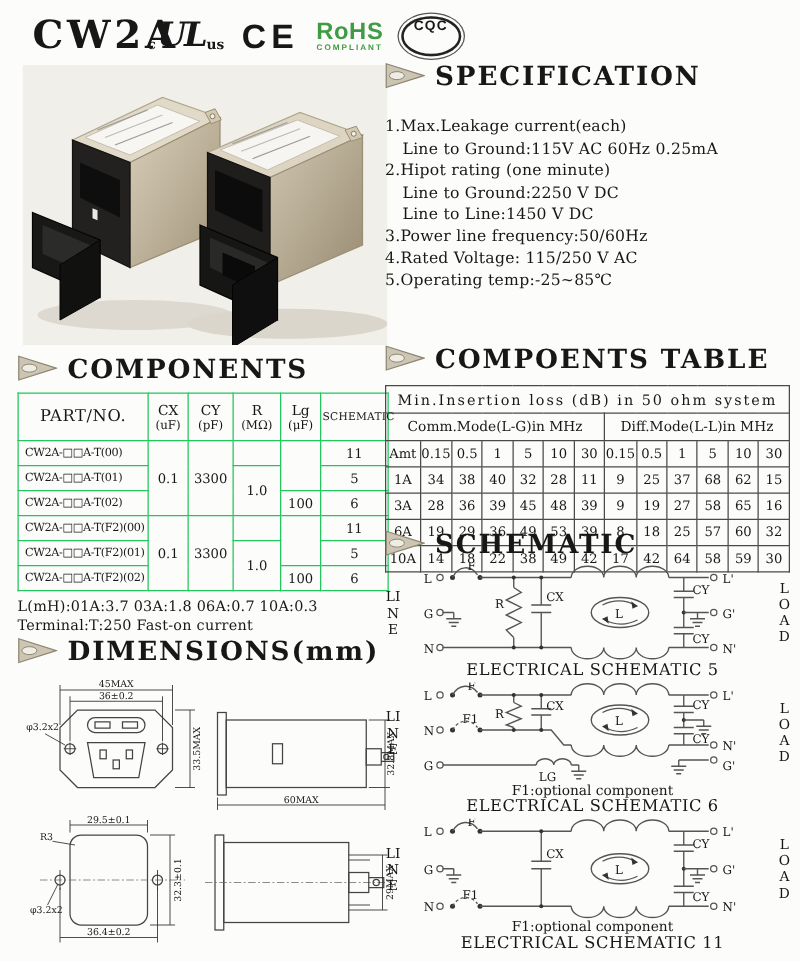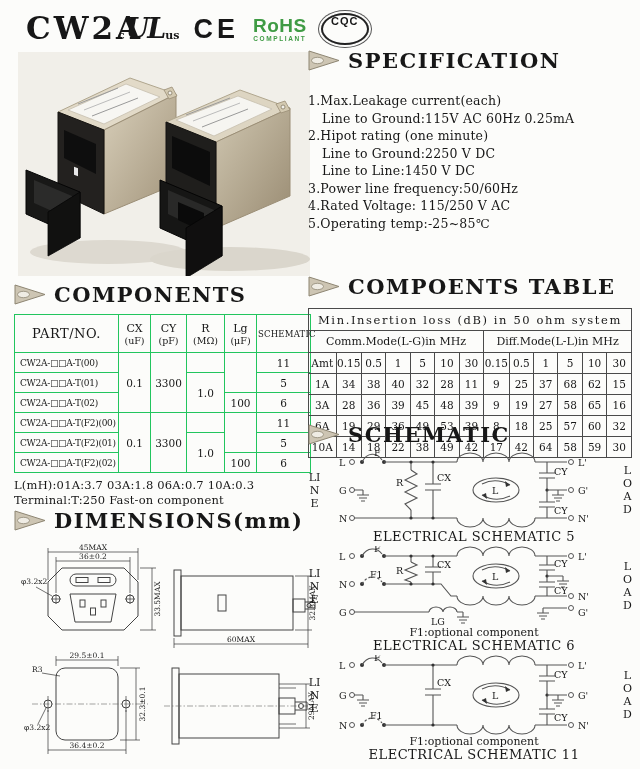--- a/index.html
+++ b/index.html
@@ -229,21 +229,21 @@
       </tr>
       <tr>
         <td class="part">CW2A-□□A-T(F2)(02)</td>
         <td>100</td>
         <td>6</td>
       </tr>
     </tbody>
       </table>
     <div class="notes">
       <div>L(mH):01A:3.7  03A:1.8  06A:0.7  10A:0.3</div>
-      <div>Terminal:T:250 Fast-on  component</div>
+      <div>Terminal:T:250 Fast-on  current</div>
     </div>
   </div>
 
   <div class="dim-sec">
     <div class="sec-head">
       <span class="arrow">
         <svg width="32" height="21" viewBox="0 0 32 21">
             <polygon points="1,1 31,10.5 1,20" fill="#cdc5b3" stroke="#8e8673"></polygon>
             <ellipse cx="9.5" cy="10.5" rx="6" ry="3.2" fill="#efece4" stroke="#8e8673" stroke-width="0.8"></ellipse>
           </svg>

